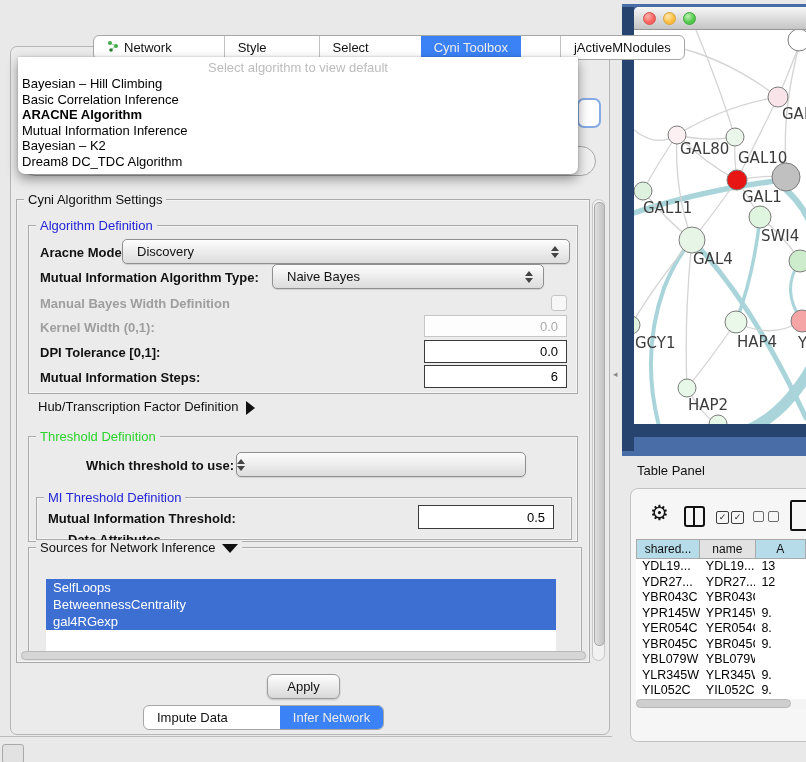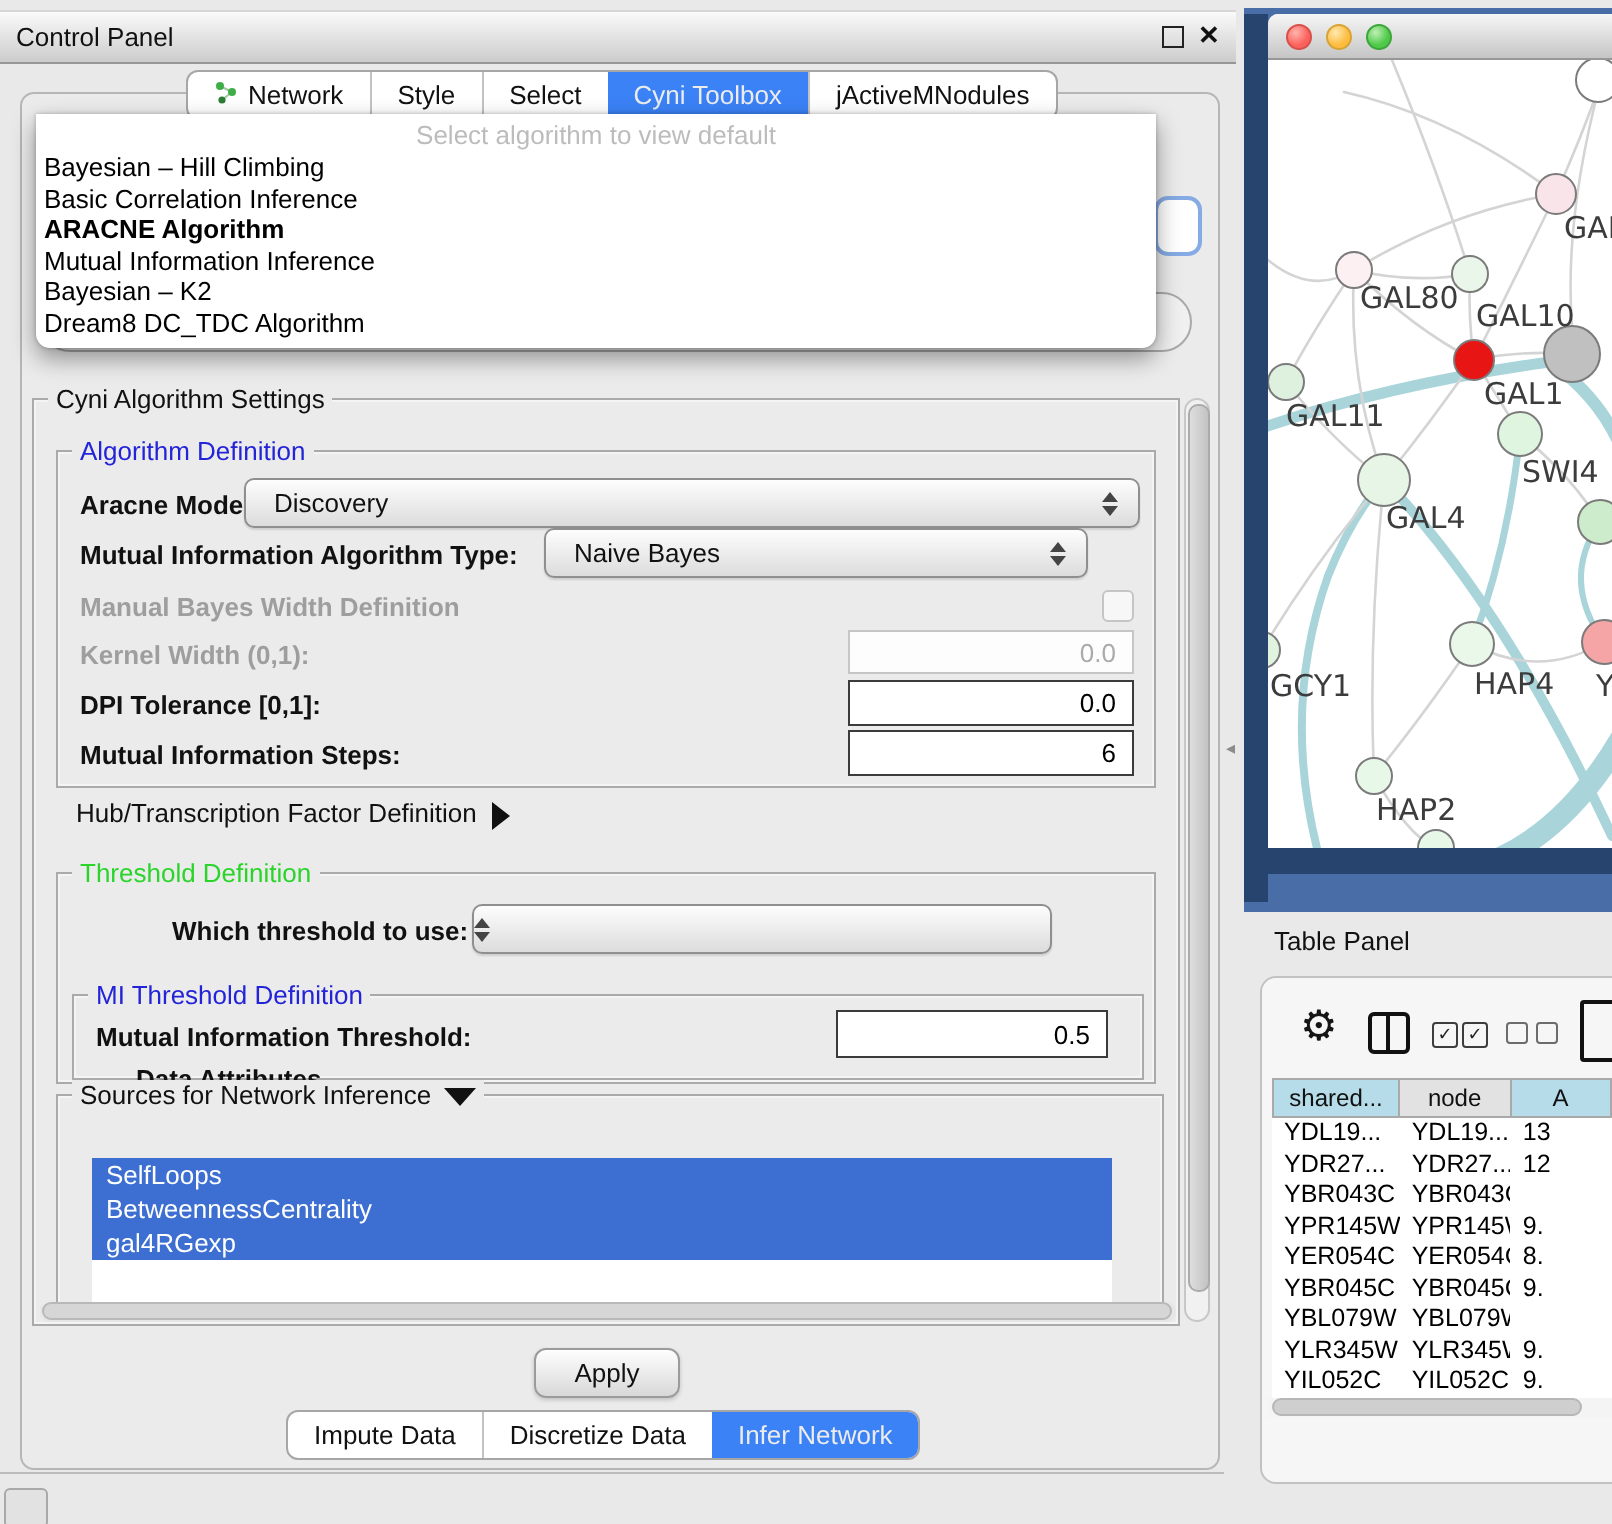--- a/index.html
+++ b/index.html
@@ -8,21 +8,21 @@
        -webkit-font-smoothing:antialiased;}
   .abs{position:absolute;}
   
   .cp{left:0;top:0;width:618px;height:762px;background:#e9e9e9;}
   .cp-titlebar{left:0;top:5px;width:618px;height:25px;
     background:linear-gradient(#fafafa,#cccccc);
     border-top:1px solid #d6d6d6;border-bottom:1px solid #979797;}
   .cp-title{position:absolute;left:8px;top:0;line-height:25px;font-size:13px;color:#111;}
   .float-btn{position:absolute;left:581px;top:7px;width:9px;height:9px;border:1.5px solid #222;}
   .close-btn{position:absolute;left:599px;top:0;line-height:24px;font-size:13px;font-weight:bold;color:#111;cursor:default;}
-  .tabbar{display:flex;height:23px;background:#fff;border:1px solid #a6a6a6;border-radius:6px;overflow:hidden;z-index:5;}
+  .tabbar{display:flex;height:23px;background:#fff;border:1px solid #a6a6a6;border-radius:6px;overflow:hidden;z-index:5;gap:39px;}
   .tab{padding:0 13px;line-height:23px;font-size:13px;color:#111;white-space:nowrap;display:flex;align-items:center;gap:5px;}
   .tab + .tab{border-left:1px solid #c2c2c2;}
   .tab.sel{background:#3b82f6;color:#ececec;border-left:none;}
   #top-tabs{left:93px;top:35px;}
   #bottom-tabs{left:143px;top:705px;}
   .main-panel{left:10px;top:46px;width:598px;height:687px;background:#ebebeb;
     border:1px solid #b6b6b6;border-radius:7px;}
   
   .behind-combo{left:20px;top:146px;width:576px;height:30px;border-radius:15px;
     border:1px solid #a9a9a9;background:#f0f0f0;color:#a8a8a8;font-size:13px;
@@ -109,25 +109,20 @@
   .t-hc.hl{background:#b5dce8;}
   .t-row{display:flex;height:15.5px;}
   .t-c{box-sizing:border-box;font-size:12.5px;line-height:15.5px;padding-left:6px;color:#000;overflow:hidden;white-space:nowrap;}
   .tp-hscroll{left:634px;top:699px;width:172px;height:10px;z-index:3;background:#f4f4f4;}
   .tp-hscroll .thumb{position:absolute;left:2px;top:0;width:155px;height:9px;background:#cfcfcf;border:1px solid #b7b7b7;border-radius:5px;box-sizing:border-box;}
 </style>
 </head>
 <body>
 
 <div class="abs cp">
-  <div class="abs cp-titlebar">
-    <span class="cp-title">Control Panel</span>
-    <span class="float-btn"></span>
-    <span class="close-btn">✕</span>
-  </div>
 
   <div class="abs tabbar" id="top-tabs">
       <div class="tab">
         <span class="net-icon"><svg width="12" height="12" viewBox="0 0 12 12">
             <line x1="3" y1="3" x2="9" y2="6" stroke="#9ec89e" stroke-width="1"></line>
             <line x1="9" y1="6" x2="4" y2="10" stroke="#9ec89e" stroke-width="1"></line>
             <circle cx="3" cy="3" r="2" fill="#3fae49"></circle>
             <circle cx="9" cy="6" r="2" fill="#3fae49"></circle>
             <circle cx="4" cy="10" r="1.8" fill="#2e7d36"></circle>
           </svg></span>
@@ -227,23 +222,20 @@
 
   <div class="abs hscroll">
       <div class="thumb"></div>
     </div>
 
   <div class="abs apply">Apply</div>
 
   <div class="abs tabbar" id="bottom-tabs">
       <div class="tab">
         <span>Impute Data</span>
-      </div>
-      <div class="tab">
-        <span>Discretize Data</span>
       </div>
       <div class="tab sel">
         <span>Infer Network</span>
       </div>
     </div>
   <div class="abs divider"></div>
   <div class="abs partial-btn"></div>
 
   <div class="abs dropdown">
     <div class="dd-placeholder">Select algorithm to view default</div>
@@ -335,21 +327,21 @@
 <span class="abs gear">⚙</span>
 <span class="abs col-icon"></span>
 <span class="abs cb" style="left:716px;top:511px;">✓</span>
 <span class="abs cb" style="left:731px;top:511px;">✓</span>
 <span class="abs cb light" style="left:753px;top:511px;"></span>
 <span class="abs cb light" style="left:768px;top:511px;"></span>
 <span class="abs doc-icon"></span>
 <div class="abs table" id="node-table">
     <div class="t-head">
       <div class="t-hc hl" style="width: 76px;">shared...</div>
-      <div class="t-hc" style="width: 66px;">node</div>
+      <div class="t-hc" style="width: 66px;">name</div>
       <div class="t-hc hl" style="width: 60px;">A</div>
     </div>
     <div class="t-row">
       <div class="t-c" style="width: 76px;">YDL19...</div>
       <div class="t-c" style="width: 66px;">YDL19...</div>
       <div class="t-c" style="width: 60px;">13</div>
     </div>
     <div class="t-row">
       <div class="t-c" style="width: 76px;">YDR27...</div>
       <div class="t-c" style="width: 66px;">YDR27...</div>

